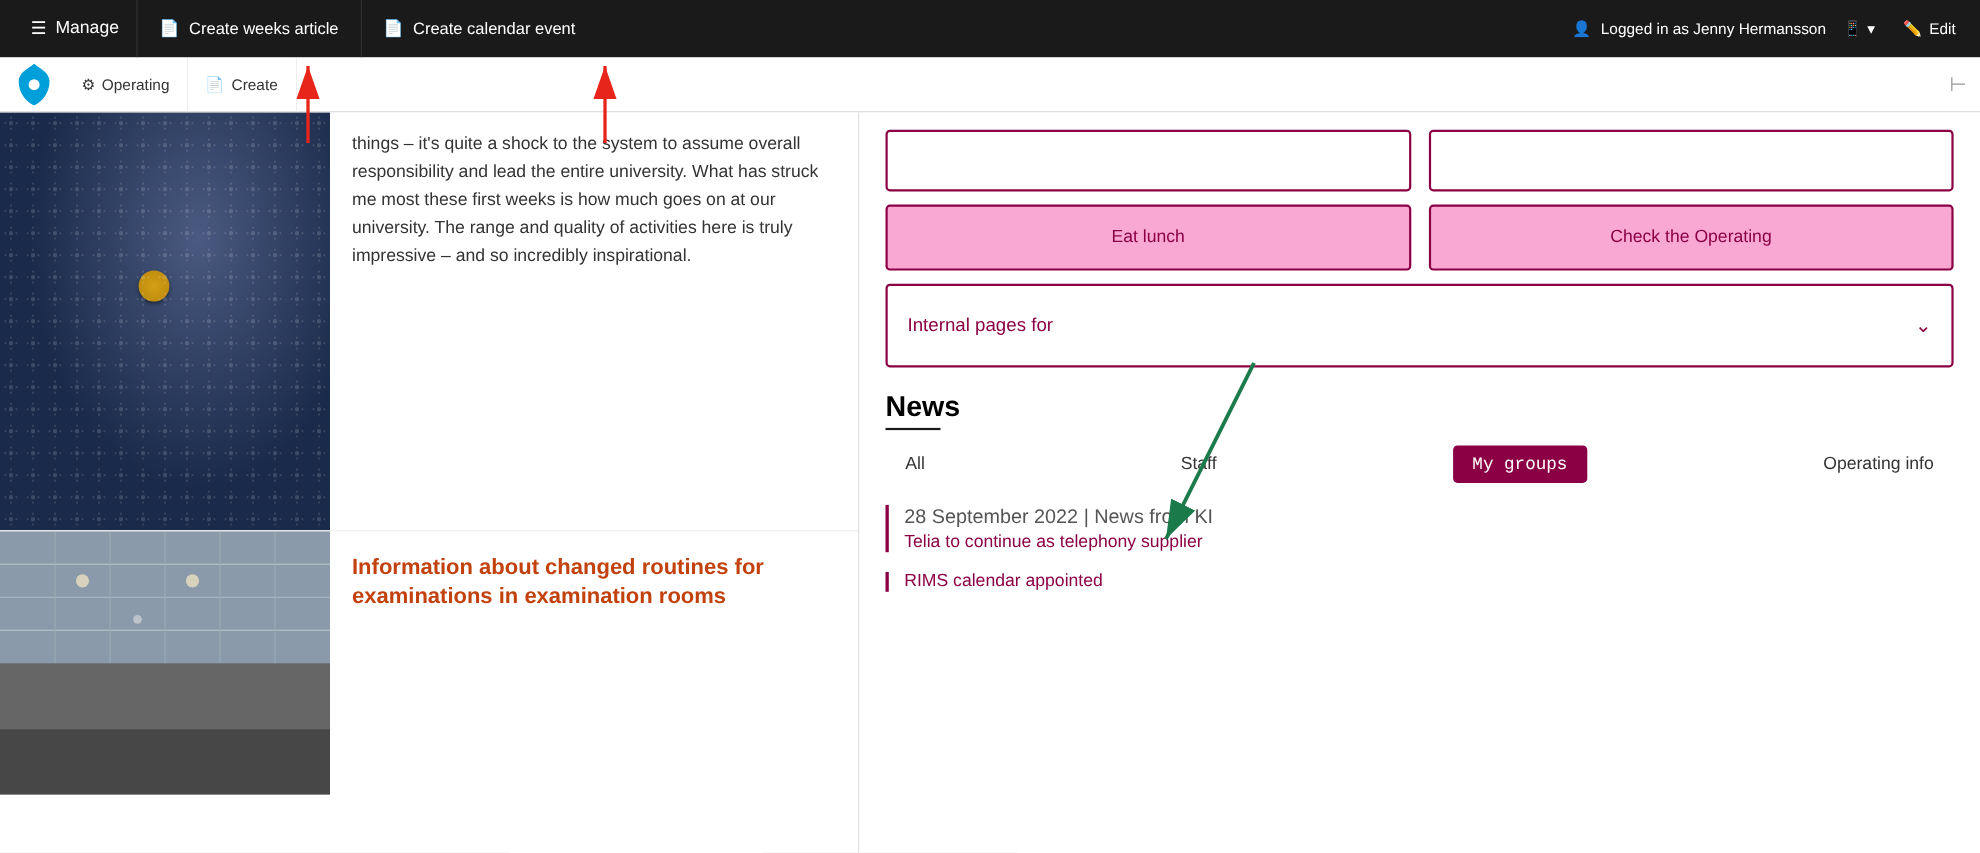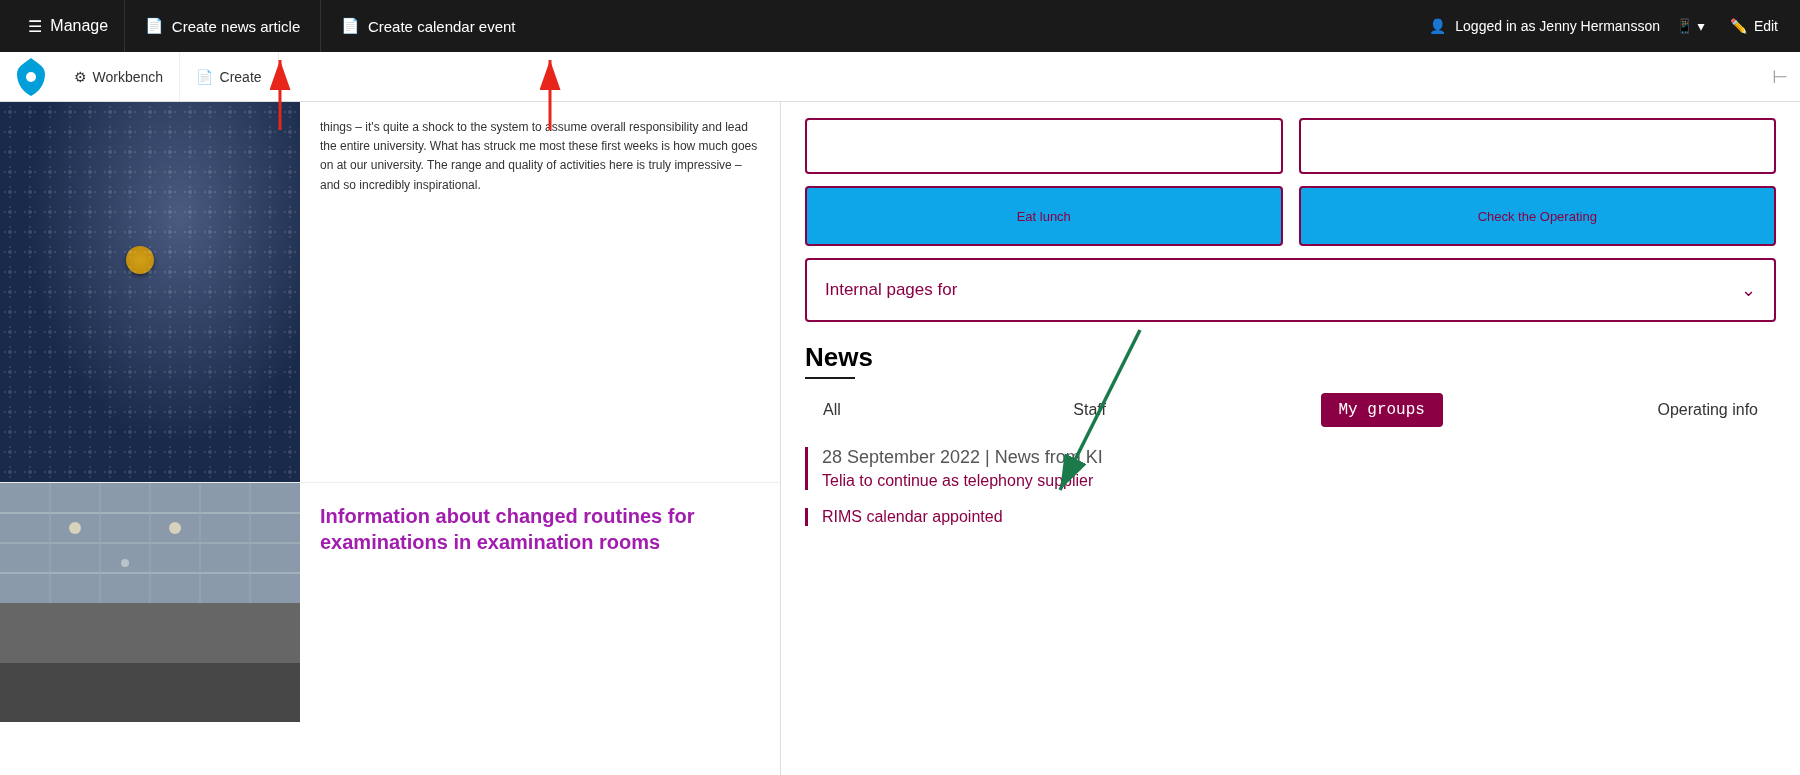--- a/index.html
+++ b/index.html
@@ -145,21 +145,21 @@
       width: 28px;
       height: 28px;
       background: radial-gradient(circle, #d4a017, #b8860b);
       border-radius: 50%;
       box-shadow: 0 2px 4px rgba(0,0,0,0.5);
     }
 
     .article-text {
       flex: 1;
       padding: 16px 20px;
-      font-size: 12px;
+      font-size: 16px;
       line-height: 1.6;
       color: #333;
       overflow: hidden;
     }
 
     
     .article-block-2 {
       display: flex;
       height: 240px;
       overflow: hidden;
@@ -180,21 +180,21 @@
       position: relative;
     }
 
     .article-text-2 {
       flex: 1;
       padding: 20px 20px;
     }
     .article-title-2 {
       font-size: 20px;
       font-weight: bold;
-      color: #a21caf;
+      color: #c2410c;
       line-height: 1.3;
     }
 
     
     .col-divider {
       flex: 0 0 1px;
       background: #ddd;
     }
 
     
@@ -208,23 +208,23 @@
     
     .quick-links-row {
       display: flex;
       gap: 16px;
       margin-bottom: 12px;
     }
     .quick-link-btn {
       flex: 1;
       height: 60px;
       border: 2px solid #8b0045;
-      background: #0ea5e9;
+      background: #f9a8d4;
       color: #8b0045;
-      font-size: 13px;
+      font-size: 16px;
       border-radius: 4px;
       cursor: pointer;
       display: flex;
       align-items: center;
       justify-content: center;
     }
 
     .quick-links-top {
       display: flex;
       gap: 16px;
@@ -240,21 +240,21 @@
       border-radius: 4px;
       cursor: pointer;
       display: flex;
       align-items: center;
       justify-content: center;
     }
 
     
     .internal-pages-dropdown {
       width: 100%;
-      height: 64px;
+      height: 76px;
       border: 2px solid #8b0045;
       background: #fff;
       color: #8b0045;
       font-size: 17px;
       border-radius: 4px;
       cursor: pointer;
       display: flex;
       align-items: center;
       justify-content: space-between;
       padding: 0 18px;
@@ -342,21 +342,21 @@
 </head>
 <body>
 
 <div class="admin-bar">
   <div class="admin-bar-manage">
     <span>☰</span>
     <span>Manage</span>
   </div>
   <div class="admin-bar-btn">
     <span>📄</span>
-    <span>Create news article</span>
+    <span>Create weeks article</span>
   </div>
   <div class="admin-bar-btn">
     <span>📄</span>
     <span>Create calendar event</span>
   </div>
   <div class="admin-bar-right">
     <div class="user-info">
       <span>👤</span>
       <span>Logged in as Jenny Hermansson</span>
     </div>
@@ -373,21 +373,21 @@
 
 <div class="toolbar">
   <div class="drupal-logo">
     <svg width="32" height="38" viewBox="0 0 32 38" fill="none">
       <path d="M16 0 C10 5 2 8 2 16 C2 26 8 34 16 38 C24 34 30 26 30 16 C30 8 22 5 16 0Z" fill="#009fda"></path>
       <circle cx="16" cy="19" r="5" fill="white"></circle>
     </svg>
   </div>
   <div class="toolbar-item">
     <span>⚙</span>
-    <span>Workbench</span>
+    <span>Operating</span>
   </div>
   <div class="toolbar-item">
     <span>📄</span>
     <span>Create</span>
   </div>
   <div class="toolbar-right">
     <span>⊢</span>
   </div>
 </div>
 

